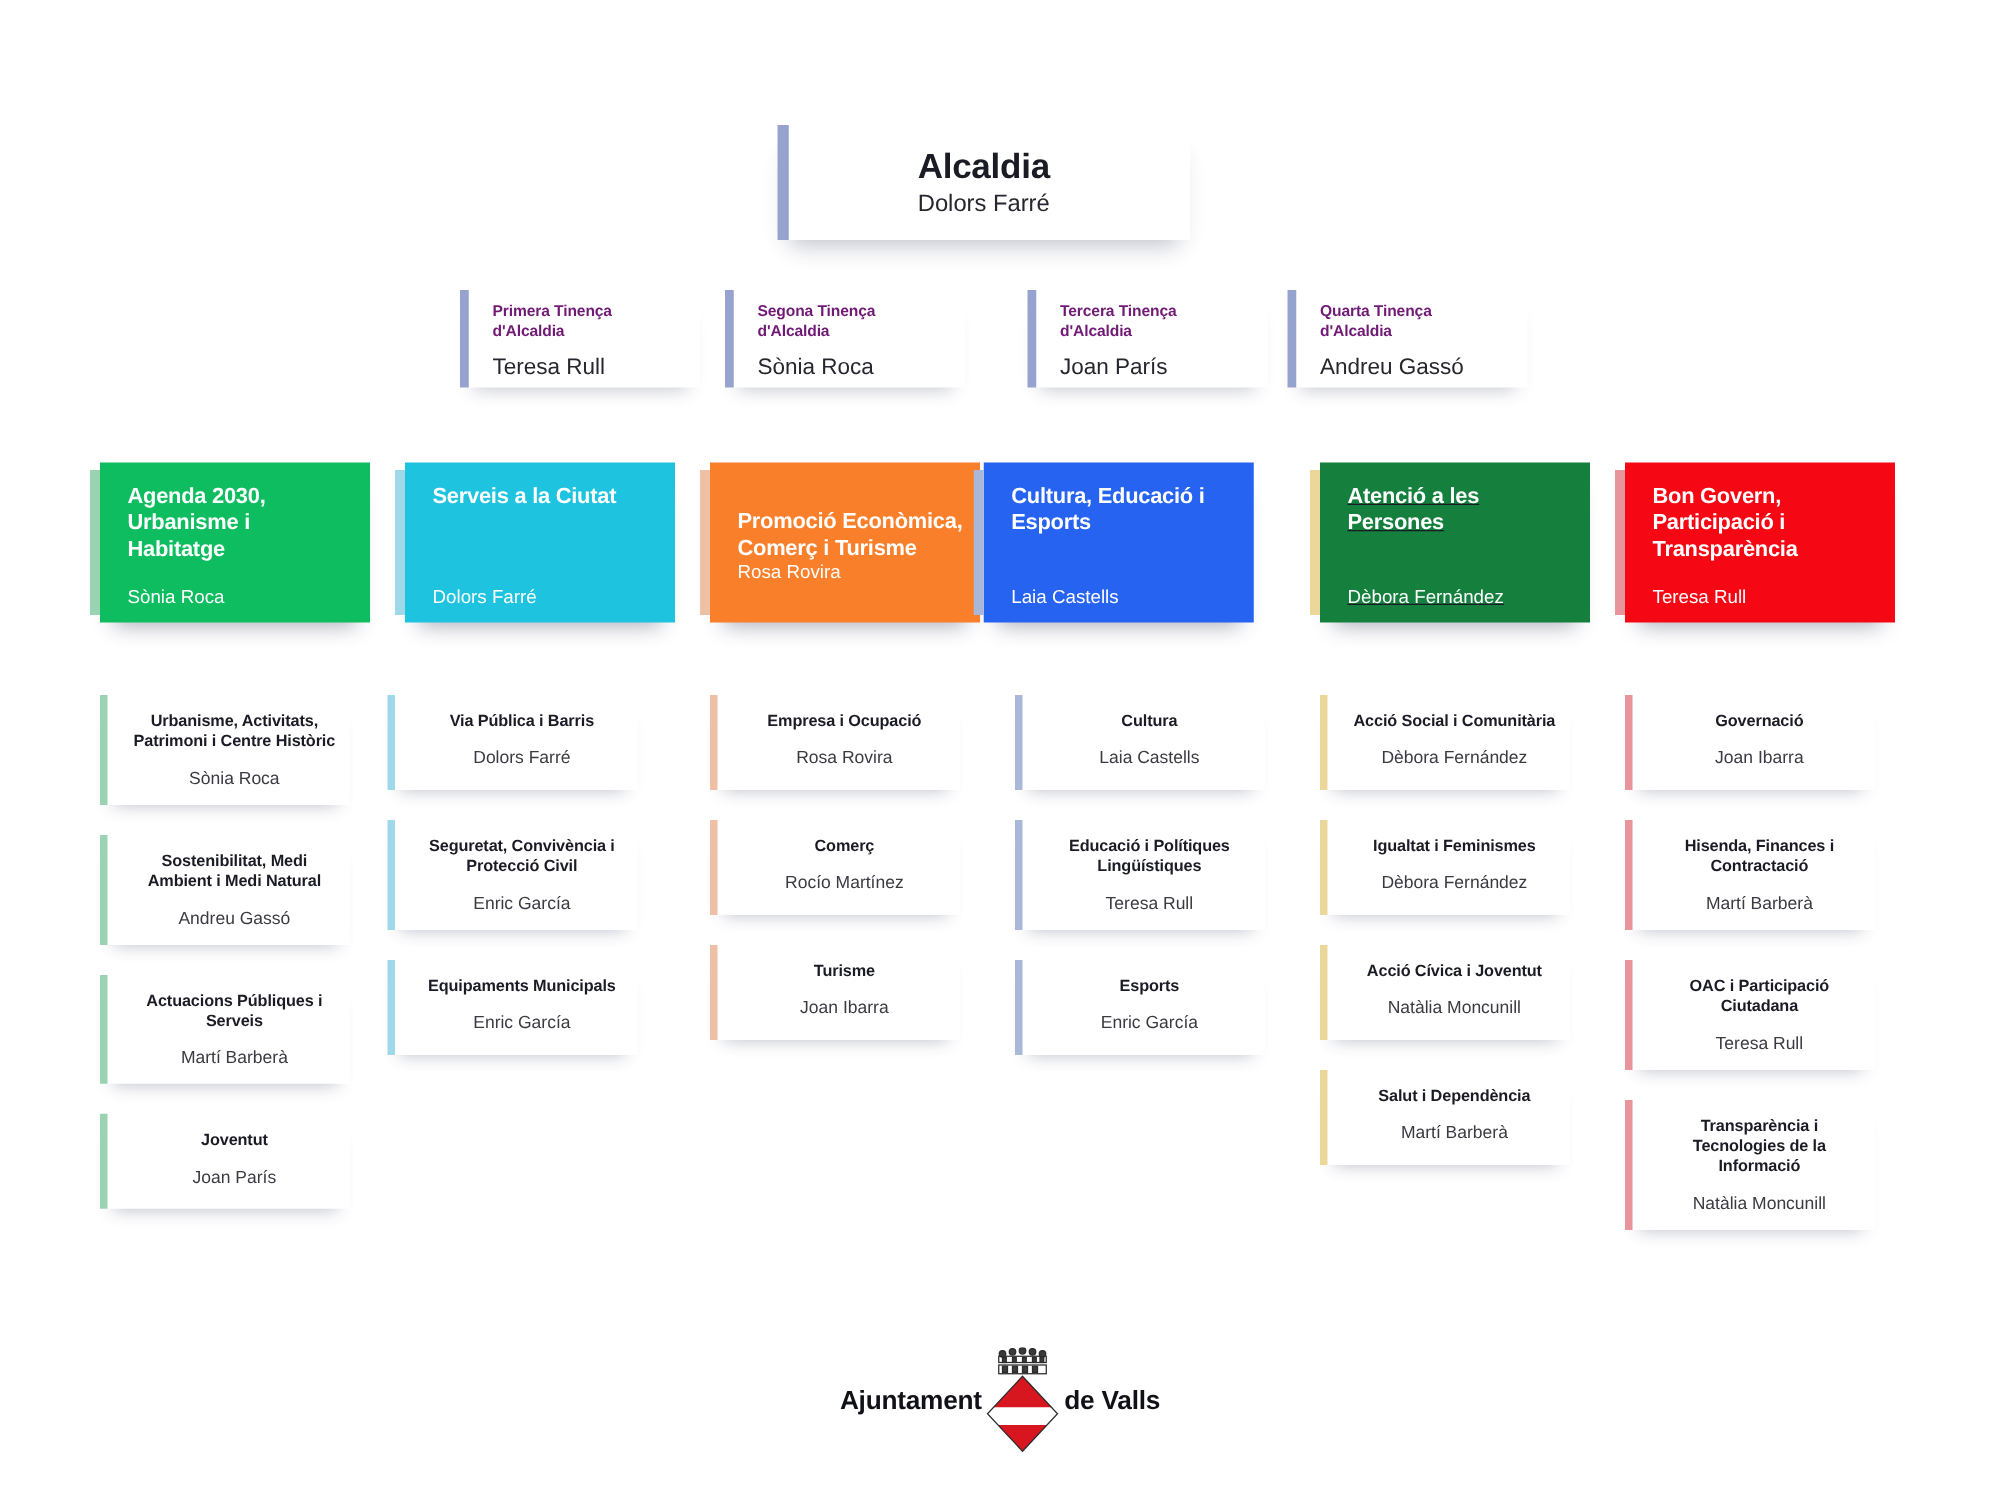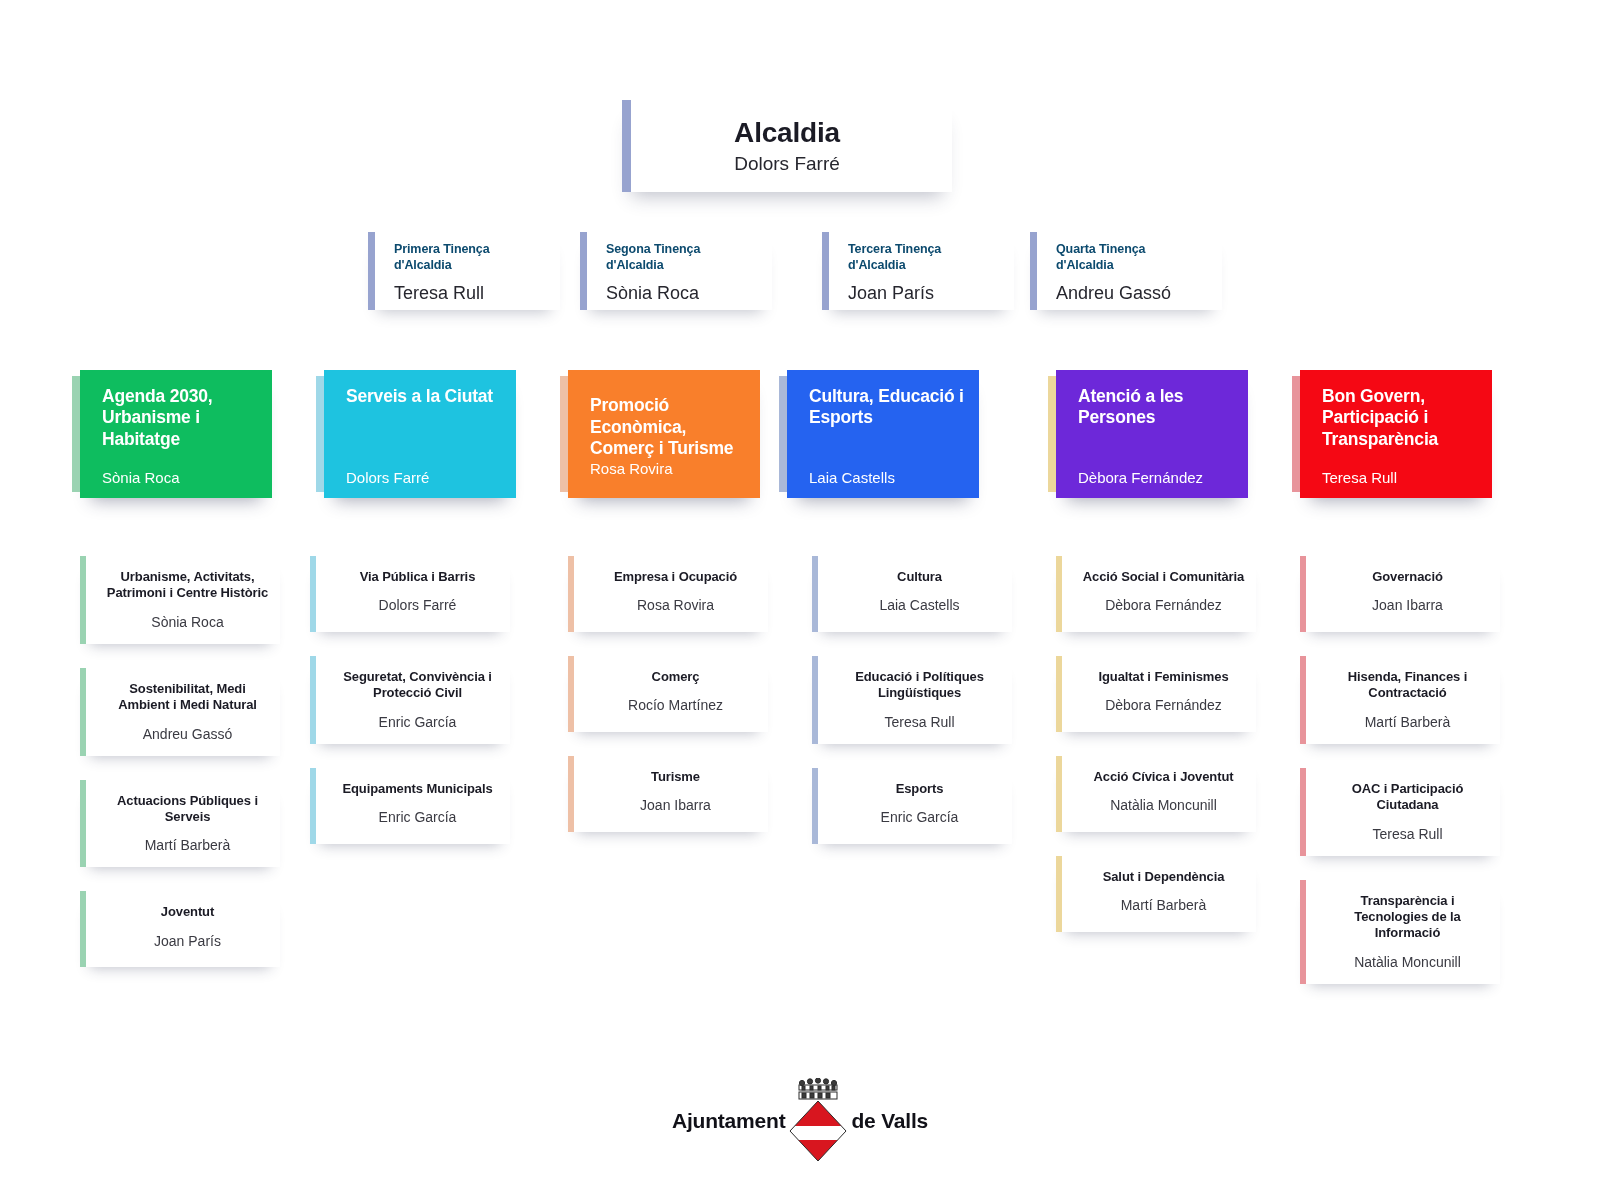--- a/index.html
+++ b/index.html
@@ -65,33 +65,33 @@
     position: absolute;
     left: 0; top: 0;
     width: 7px; height: 100%;
     background: #97a3cf;
   }
   .tinenca-role {
     font-size: 12.5px;
     font-weight: bold;
     line-height: 1.26;
     letter-spacing: -0.1px;
-    color: #0c4a6e;
+    color: #701a75;
   }
   .tinenca-person {
     margin-top: 9px;
     font-size: 18px;
     color: #26262e;
   }
 
   
   .dept {
     position: absolute;
     top: 370px;
-    width: 192px;
+    width: 216px;
     height: 128px;
     padding: 16px 14px 12px 22px;
     display: flex;
     flex-direction: column;
     justify-content: space-between;
     box-shadow: 0 14px 16px -11px rgba(40,45,80,0.38);
   }
   .dept-accent {
     position: absolute;
     left: -8px;
@@ -294,21 +294,21 @@
         <div class="subitem-bar" style="background:#a9b8d8"></div>
         <div class="subitem-title">Educació i Polítiques Lingüístiques</div>
         <div class="subitem-person">Teresa Rull</div>
       </div>
       <div class="subitem">
         <div class="subitem-bar" style="background:#a9b8d8"></div>
         <div class="subitem-title">Esports</div>
         <div class="subitem-person">Enric García</div>
       </div>
     </div>
-    <div class="dept" style="left: 1056px; background: #6d28d9;">
+    <div class="dept" style="left: 1056px; background: #15803d; text-decoration: underline;">
       <div class="dept-accent" style="background:#ecd79b"></div>
       <div class="dept-title">Atenció a les Persones</div>
       <div class="dept-person">Dèbora Fernández</div>
     </div>
     <div class="subcol" style="left: 1056px;">
       <div class="subitem">
         <div class="subitem-bar" style="background:#ecd79b"></div>
         <div class="subitem-title">Acció Social i Comunitària</div>
         <div class="subitem-person">Dèbora Fernández</div>
       </div>

